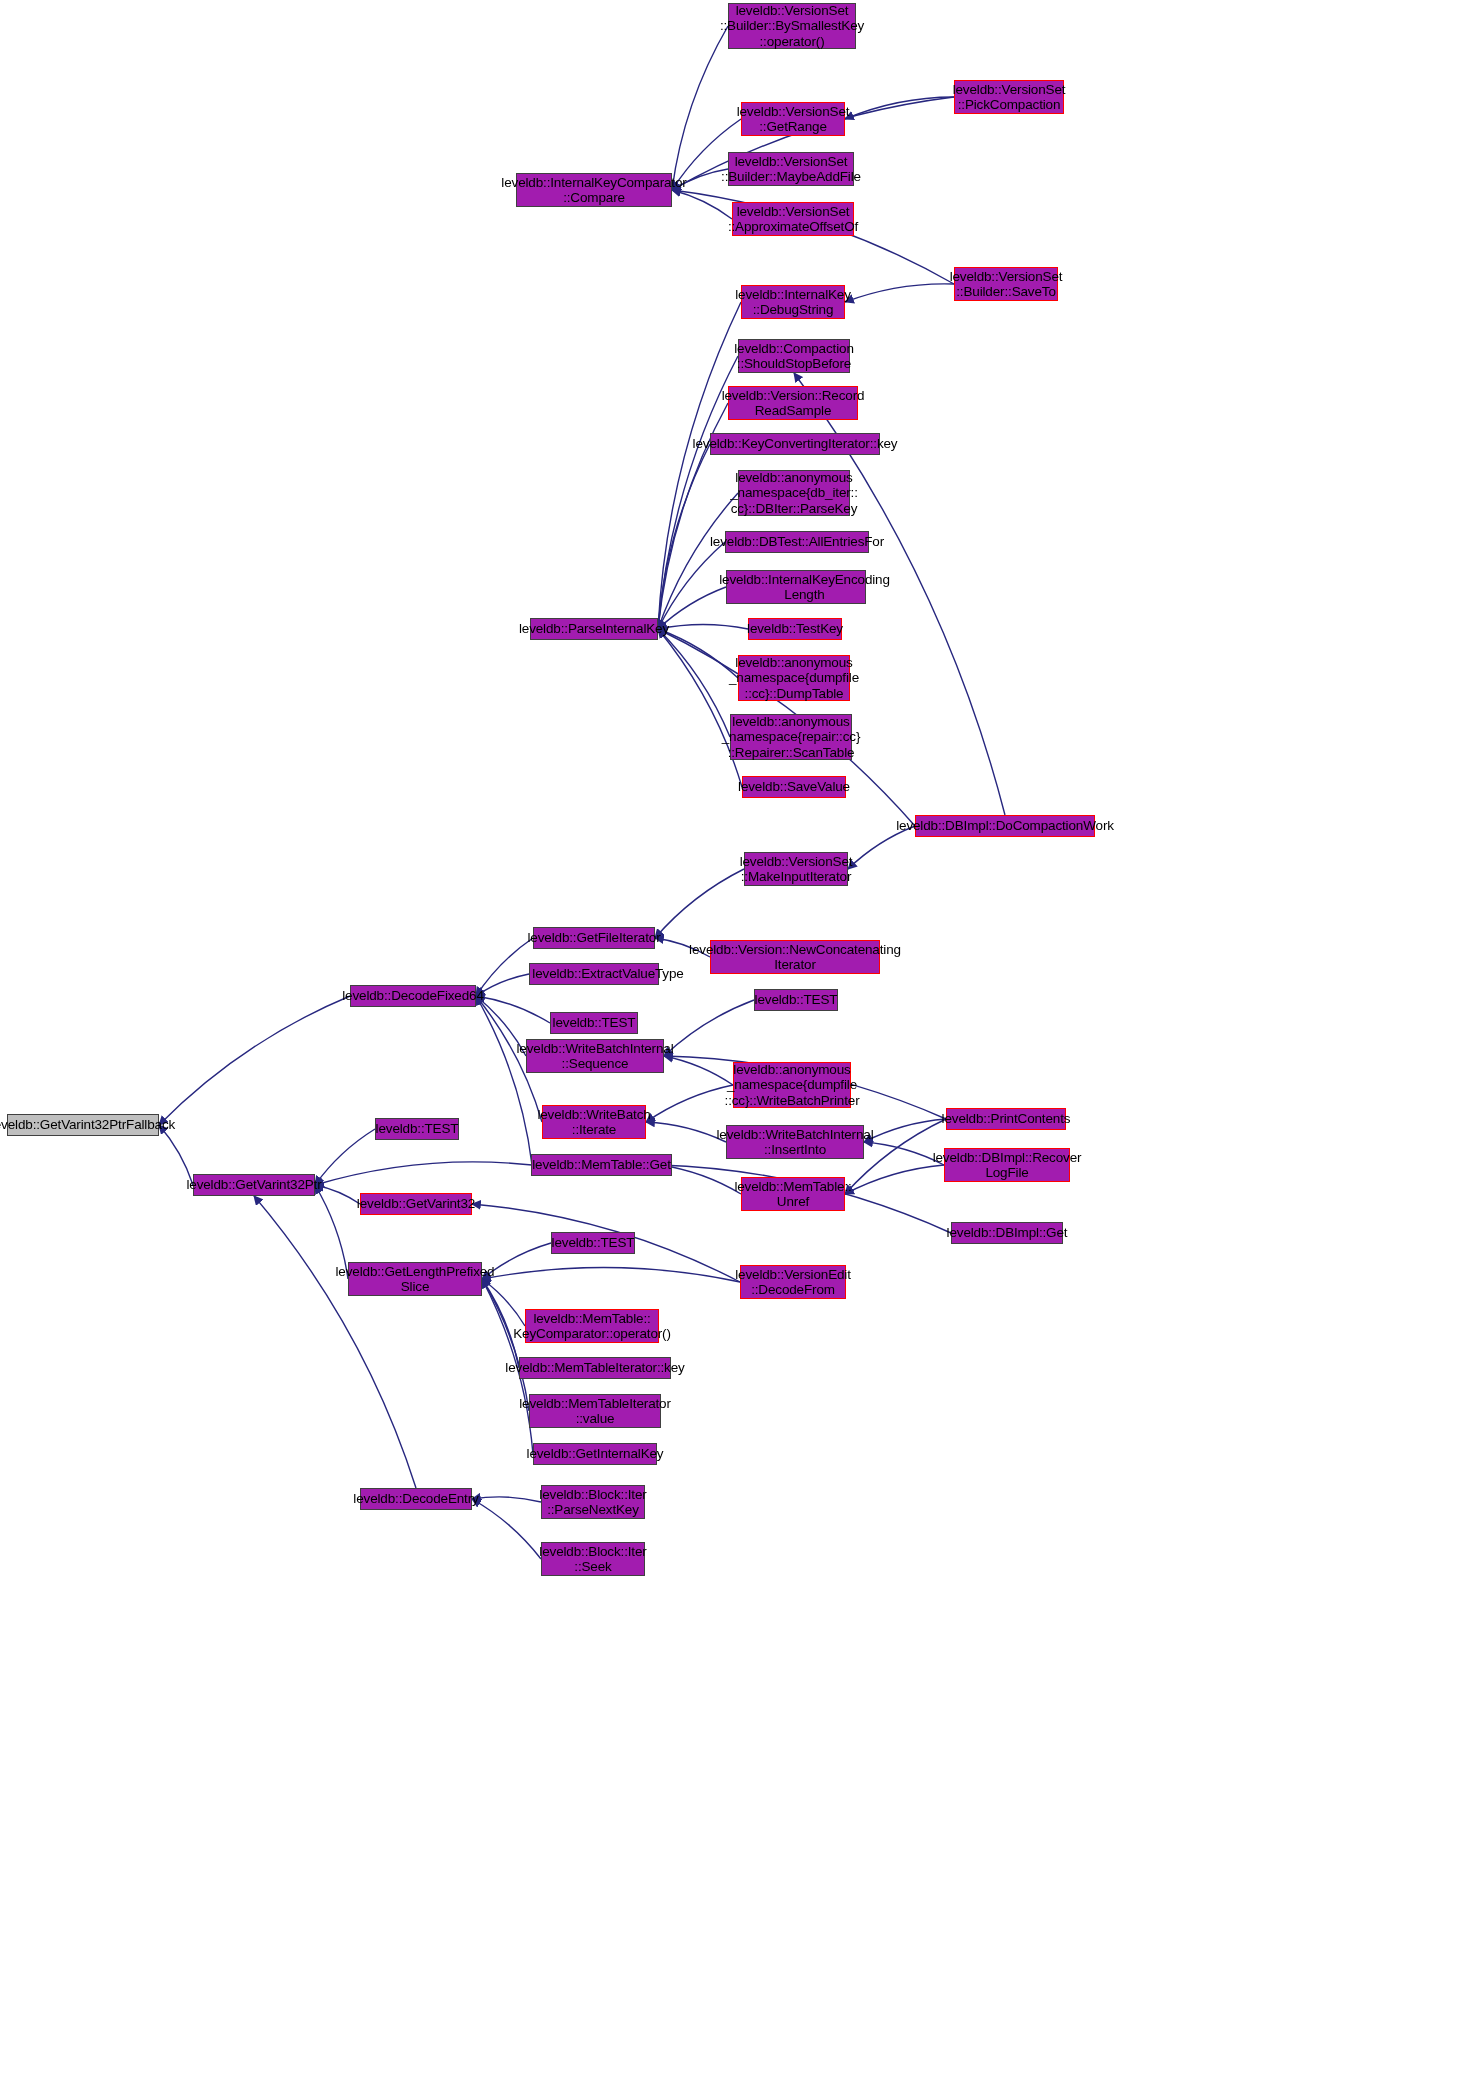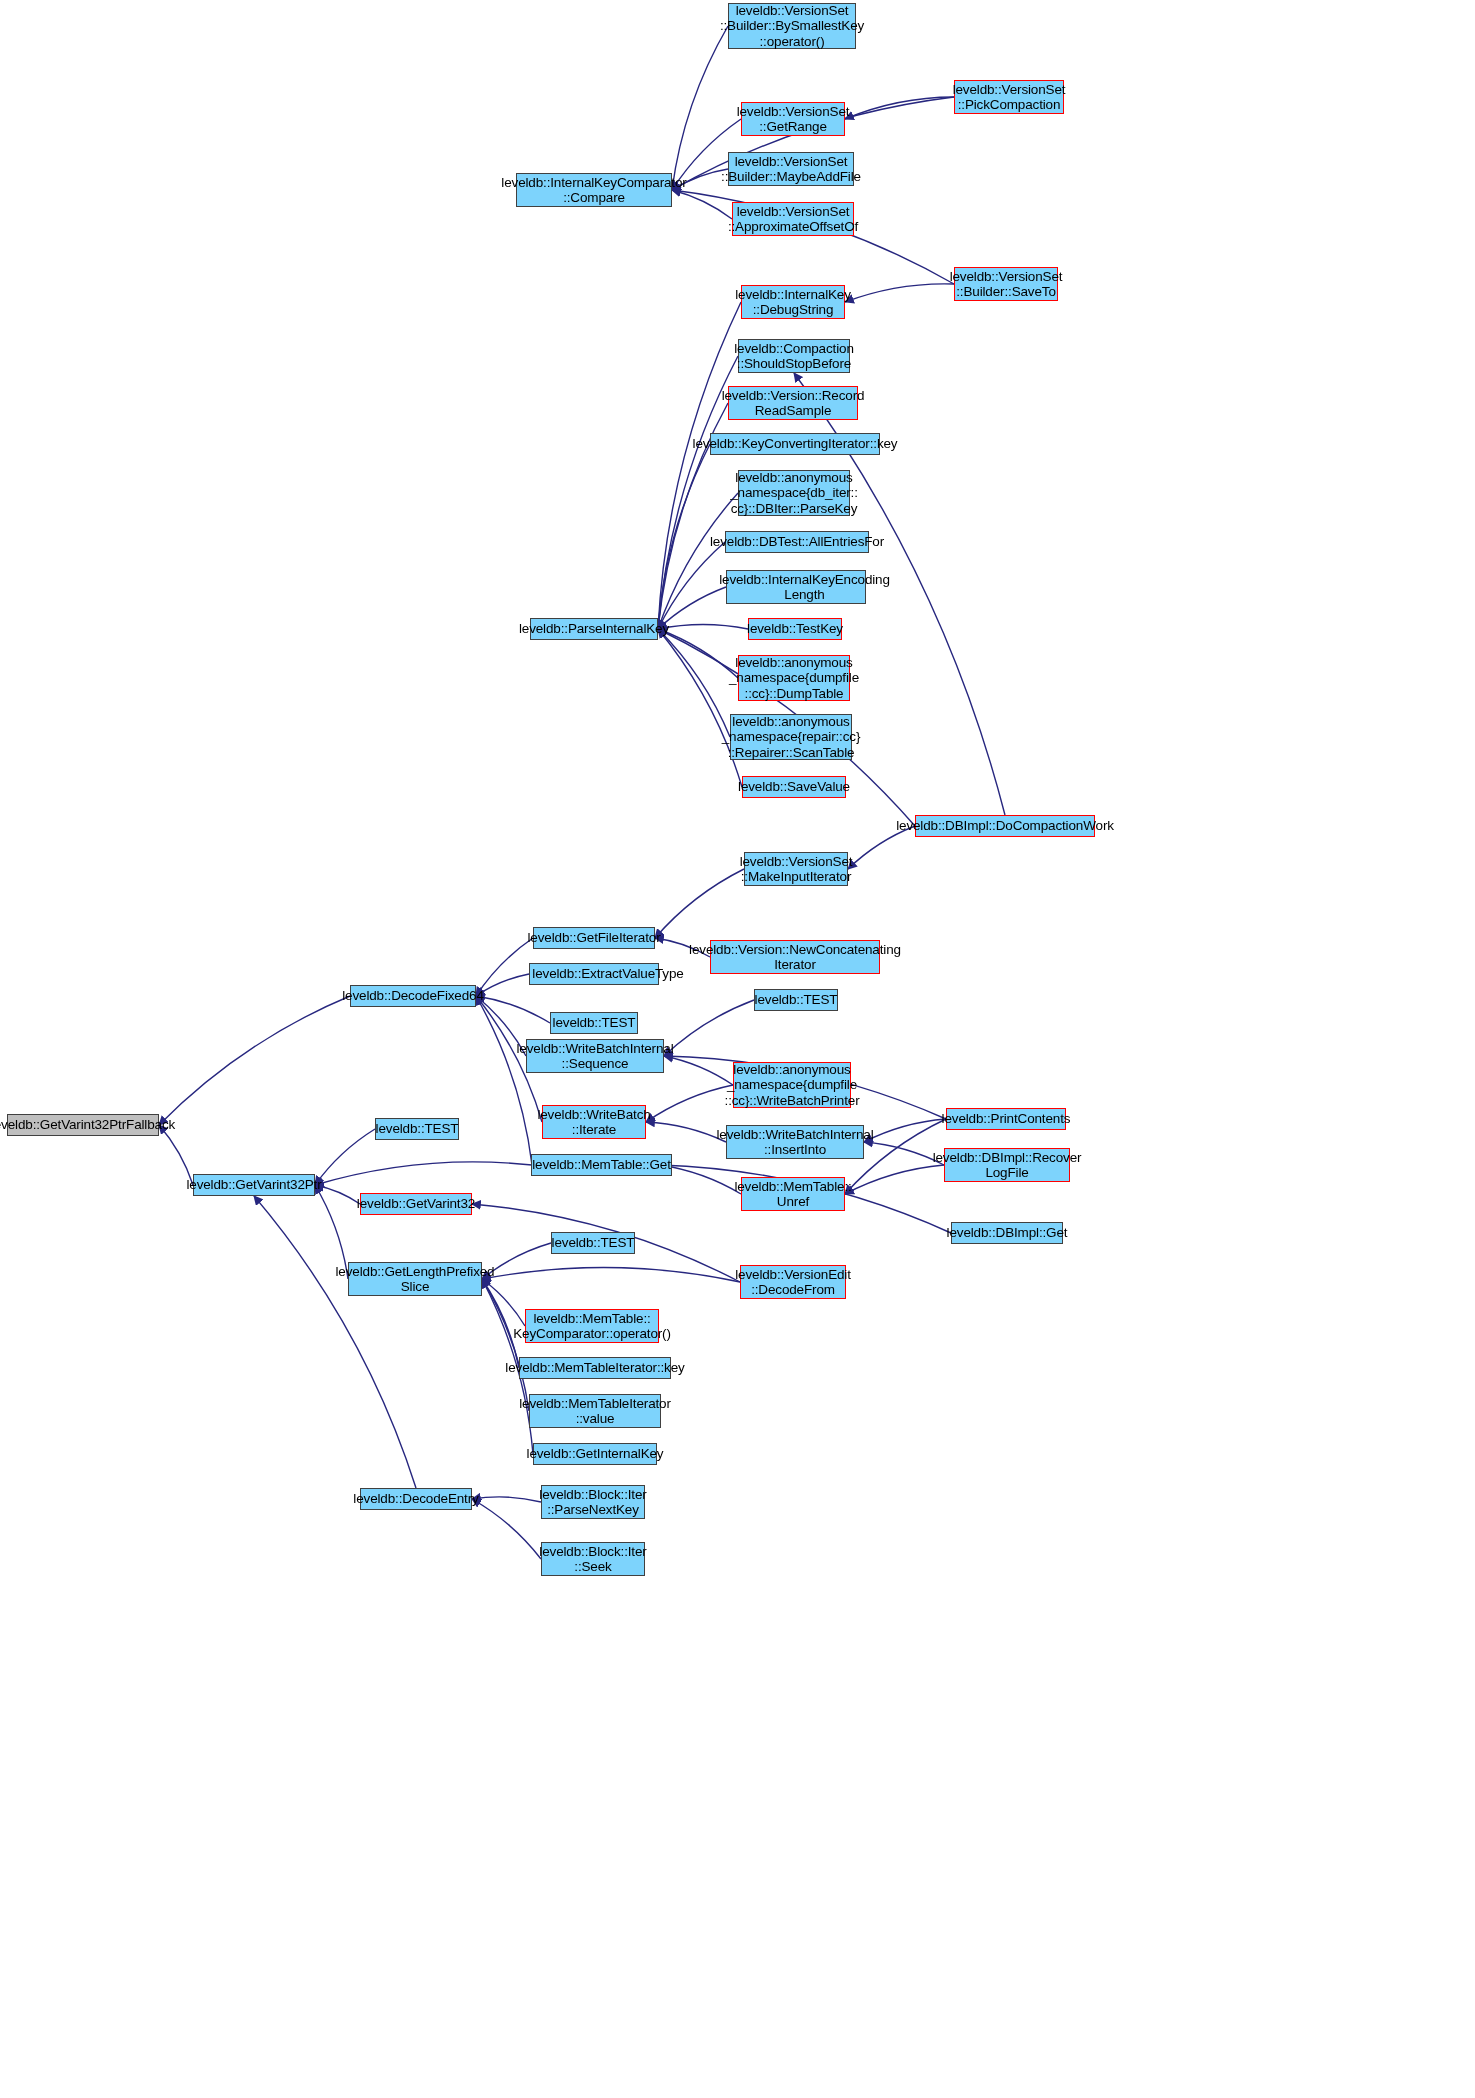--- a/index.html
+++ b/index.html
@@ -18,21 +18,21 @@
     width:1475px; height:2098px;
     pointer-events:none;
   }
   .node{
     position:absolute;
     box-sizing:border-box;
     display:flex;
     align-items:center;
     justify-content:center;
     text-align:center;
-    background:#7dd3fc;
+    background:#a21caf;
     border:1px solid #404040;
     color:#000000;
     font-size:13.5px;
     line-height:15.5px;
     letter-spacing:-0.15px;
     white-space:pre-line;
     padding:1px 3px;
     z-index:2;
   }
   .node.red{ border:1px solid #ff0000; }

